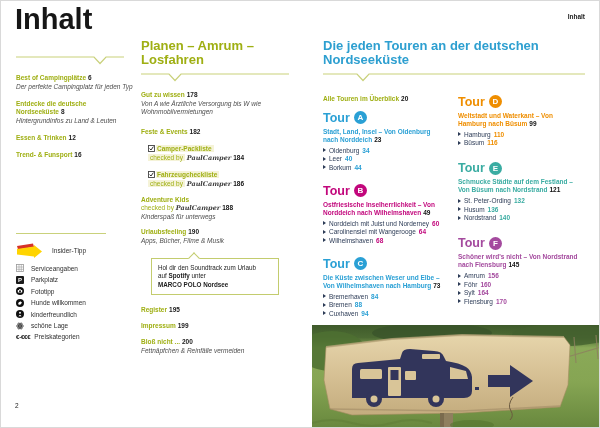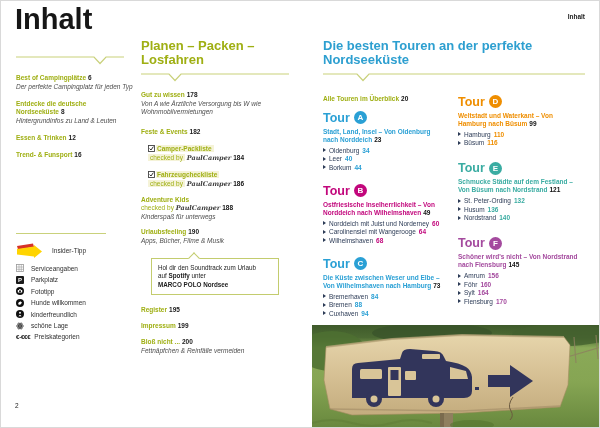--- a/index.html
+++ b/index.html
@@ -184,21 +184,21 @@
         <span>schöne Lage</span>
       </div>
       <div class="legend-row">
         <span class="eur">€-€€€</span>
         <span>Preiskategorien</span>
       </div>
     </div>
   </div>
 
   <div class="col col2">
-    <h2 class="heading green">Planen – Packen – Losfahren</h2>
+    <h2 class="heading green">Planen – Amrum – Losfahren</h2>
     <svg class="chevron" width="148" height="9" viewBox="0 0 148 9">
         <path d="M0,1 H28 L34,7.5 L40,1 H148" stroke="#c9d17b" stroke-width="1.2" fill="none"></path>
       </svg>
     <div class="entries">
       <div class="entry" style="margin-bottom:12px">
         <div class="etitle"><span>Gut zu wissen</span><span class="pg">178</span></div>
         <div class="edesc" style="width:130px">Von A wie Ärztliche Versorgung bis W wie Wohnmobilvermietungen</div>
       </div>
       <div class="entry" style="margin-bottom:8px">
         <div class="etitle"><span>Feste &amp; Events</span><span class="pg">182</span></div>
@@ -244,21 +244,21 @@
         <div class="etitle"><span>Impressum</span><span class="pg">199</span></div>
       </div>
       <div class="entry">
         <div class="etitle"><span>Bloß nicht ...</span><span class="pg">200</span></div>
         <div class="edesc">Fettnäpfchen &amp; Reinfälle vermeiden</div>
       </div>
     </div>
   </div>
 
   <div class="col col3">
-    <h2 class="heading blue">Die besten Touren an der perfekte Nordseeküste</h2>
+    <h2 class="heading blue">Die jeden Touren an der deutschen Nordseeküste</h2>
     <svg class="chevron" width="262" height="9" viewBox="0 0 262 9">
         <path d="M0,1 H34 L40,7.5 L46,1 H262" stroke="#c9d17b" stroke-width="1.2" fill="none"></path>
       </svg>
     <div class="tour-cols">
       <div class="tcol-l">
         <div class="overview"><span>Alle Touren im Überblick</span><span class="pg">20</span></div>
 
         <div class="tour cA">
           <div class="tour-head">
               <span class="tw">Tour</span>

